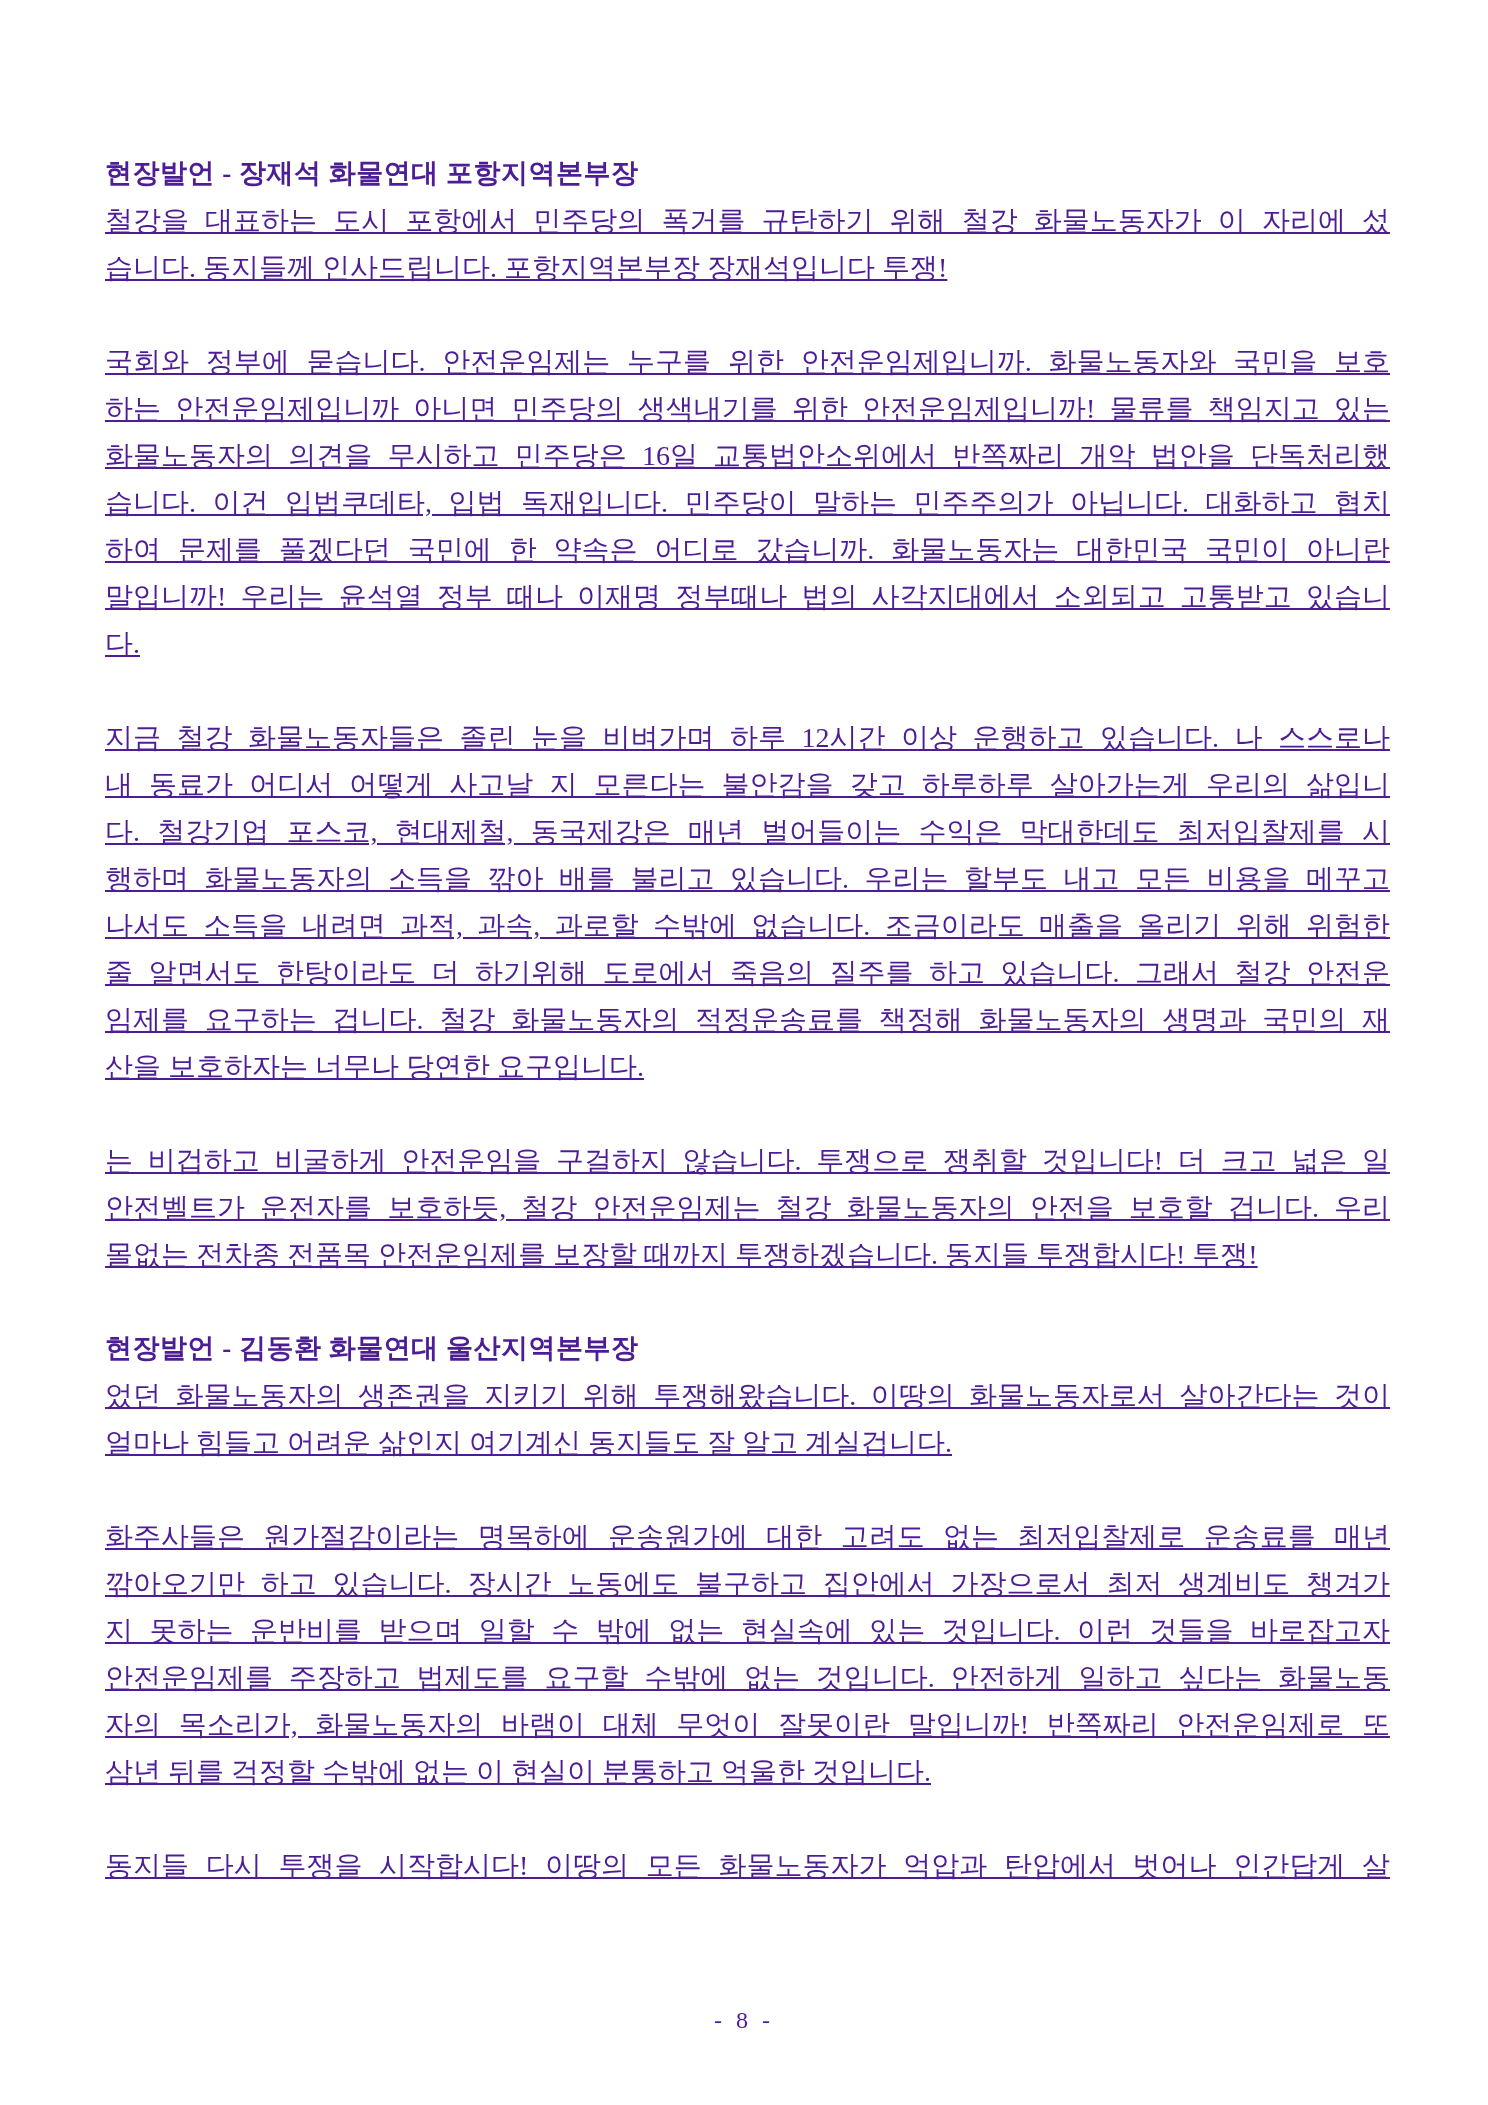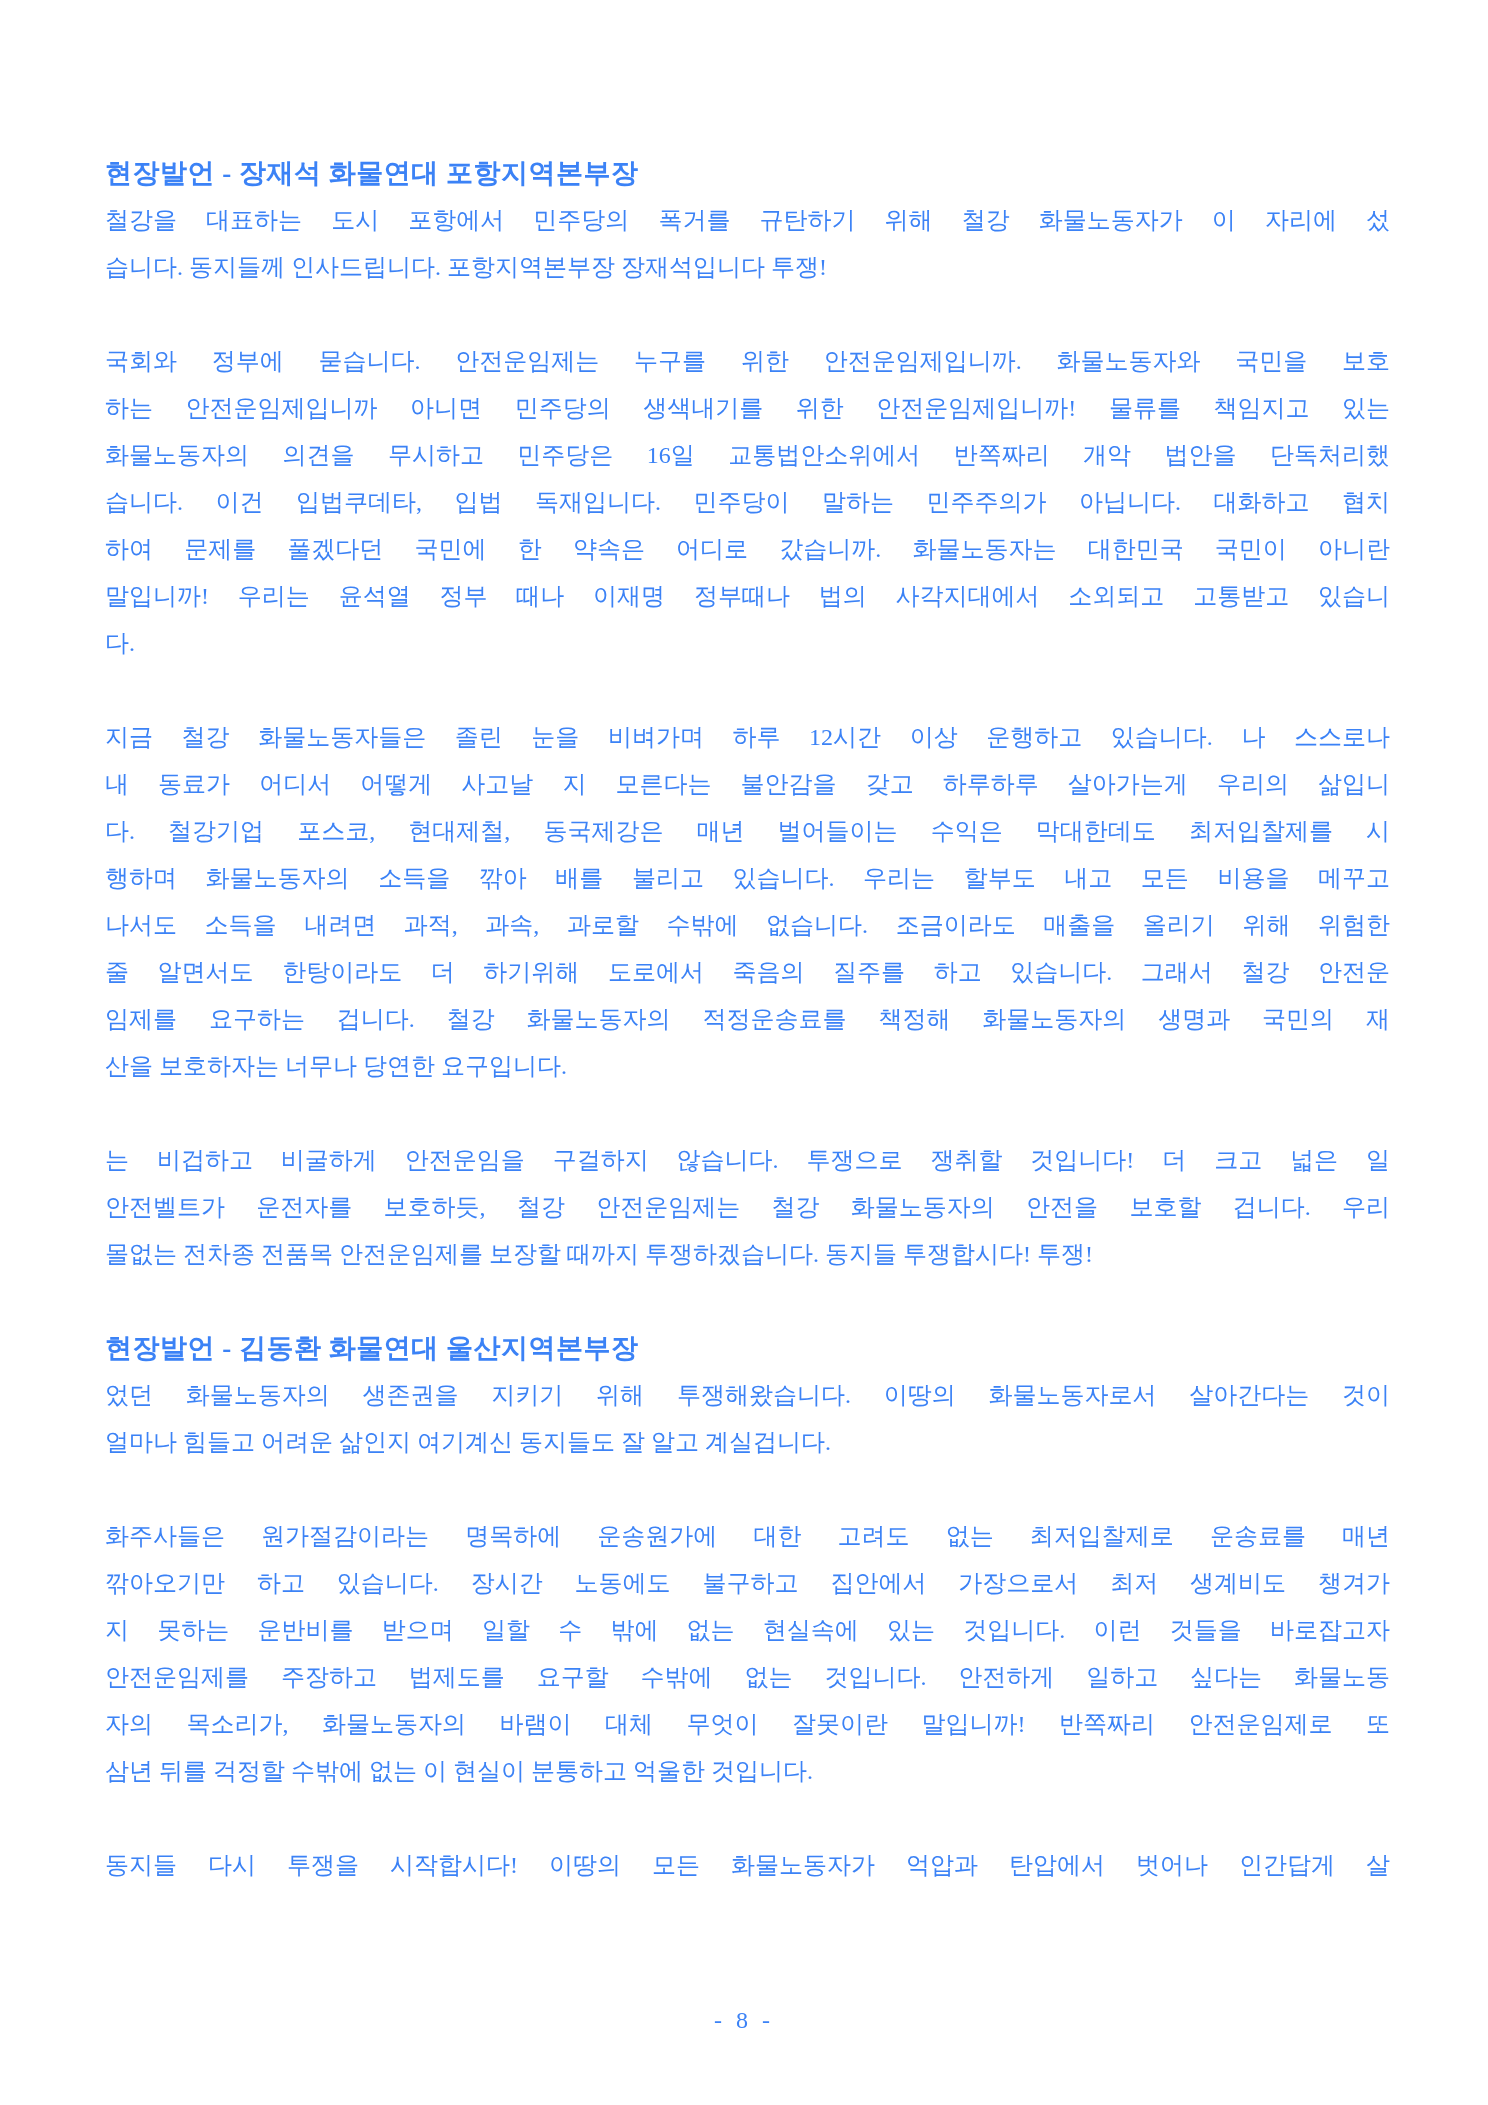--- a/index.html
+++ b/index.html
@@ -6,21 +6,21 @@
     margin: 0;
     padding: 0;
     background: #9a9a9a;
   }
   .page {
     position: relative;
     width: 1488px;
     height: 2105px;
     margin: 0 auto;
     background: #ffffff;
-    color: #3b82f6;
+    color: #4c1d95;
     font-family: "Liberation Serif", "DejaVu Serif", serif;
     overflow: hidden;
   }
   .content {
     position: absolute;
     left: 105px;
     top: 150px;
     width: 1285px;
   }
   .heading {
@@ -30,27 +30,28 @@
     white-space: nowrap;
     letter-spacing: 0.5px;
   }
   .para {
     margin: 0 0 47px 0;
   }
   section {
     margin: 0;
   }
   .line {
-    font-size: 24px;
+    font-size: 28px;
     line-height: 47px;
     height: 47px;
     overflow: hidden;
     text-align: justify;
     text-align-last: justify;
     word-break: keep-all;
+    text-decoration: underline;
   }
   .line.final {
     text-align-last: left;
   }
   .footer {
     position: absolute;
     top: 2000px;
     left: 0;
     width: 100%;
     text-align: center;

